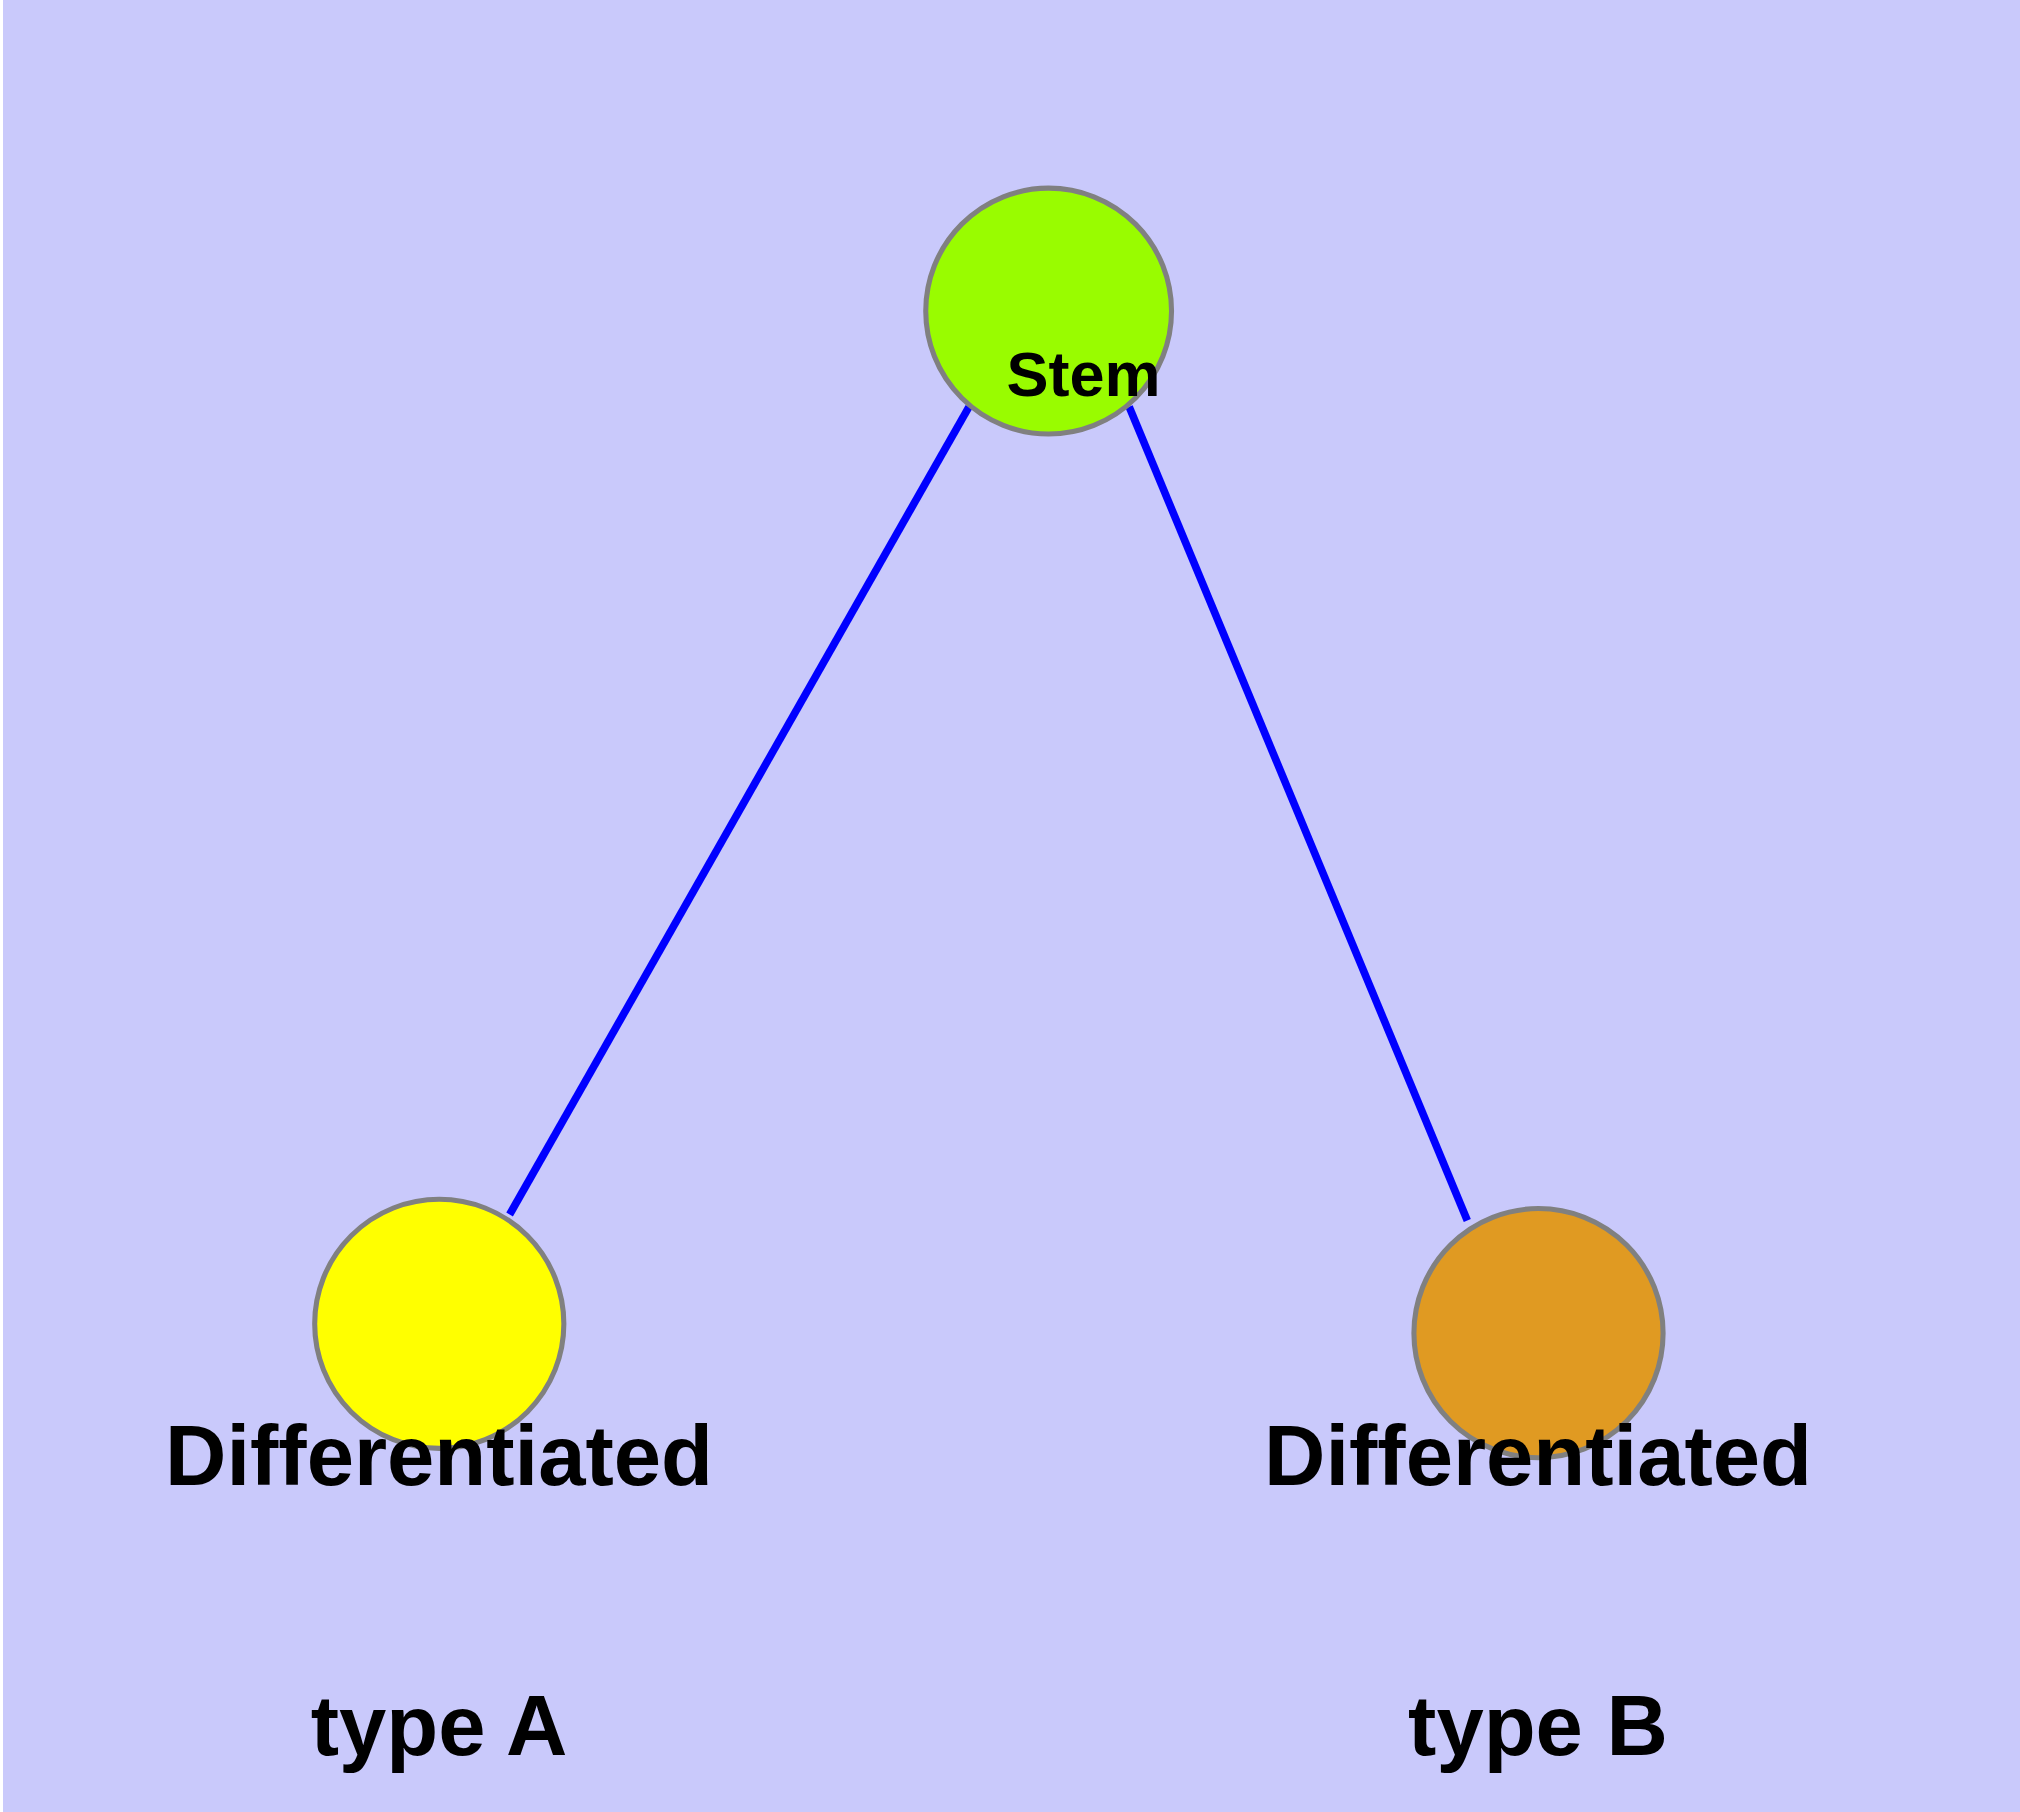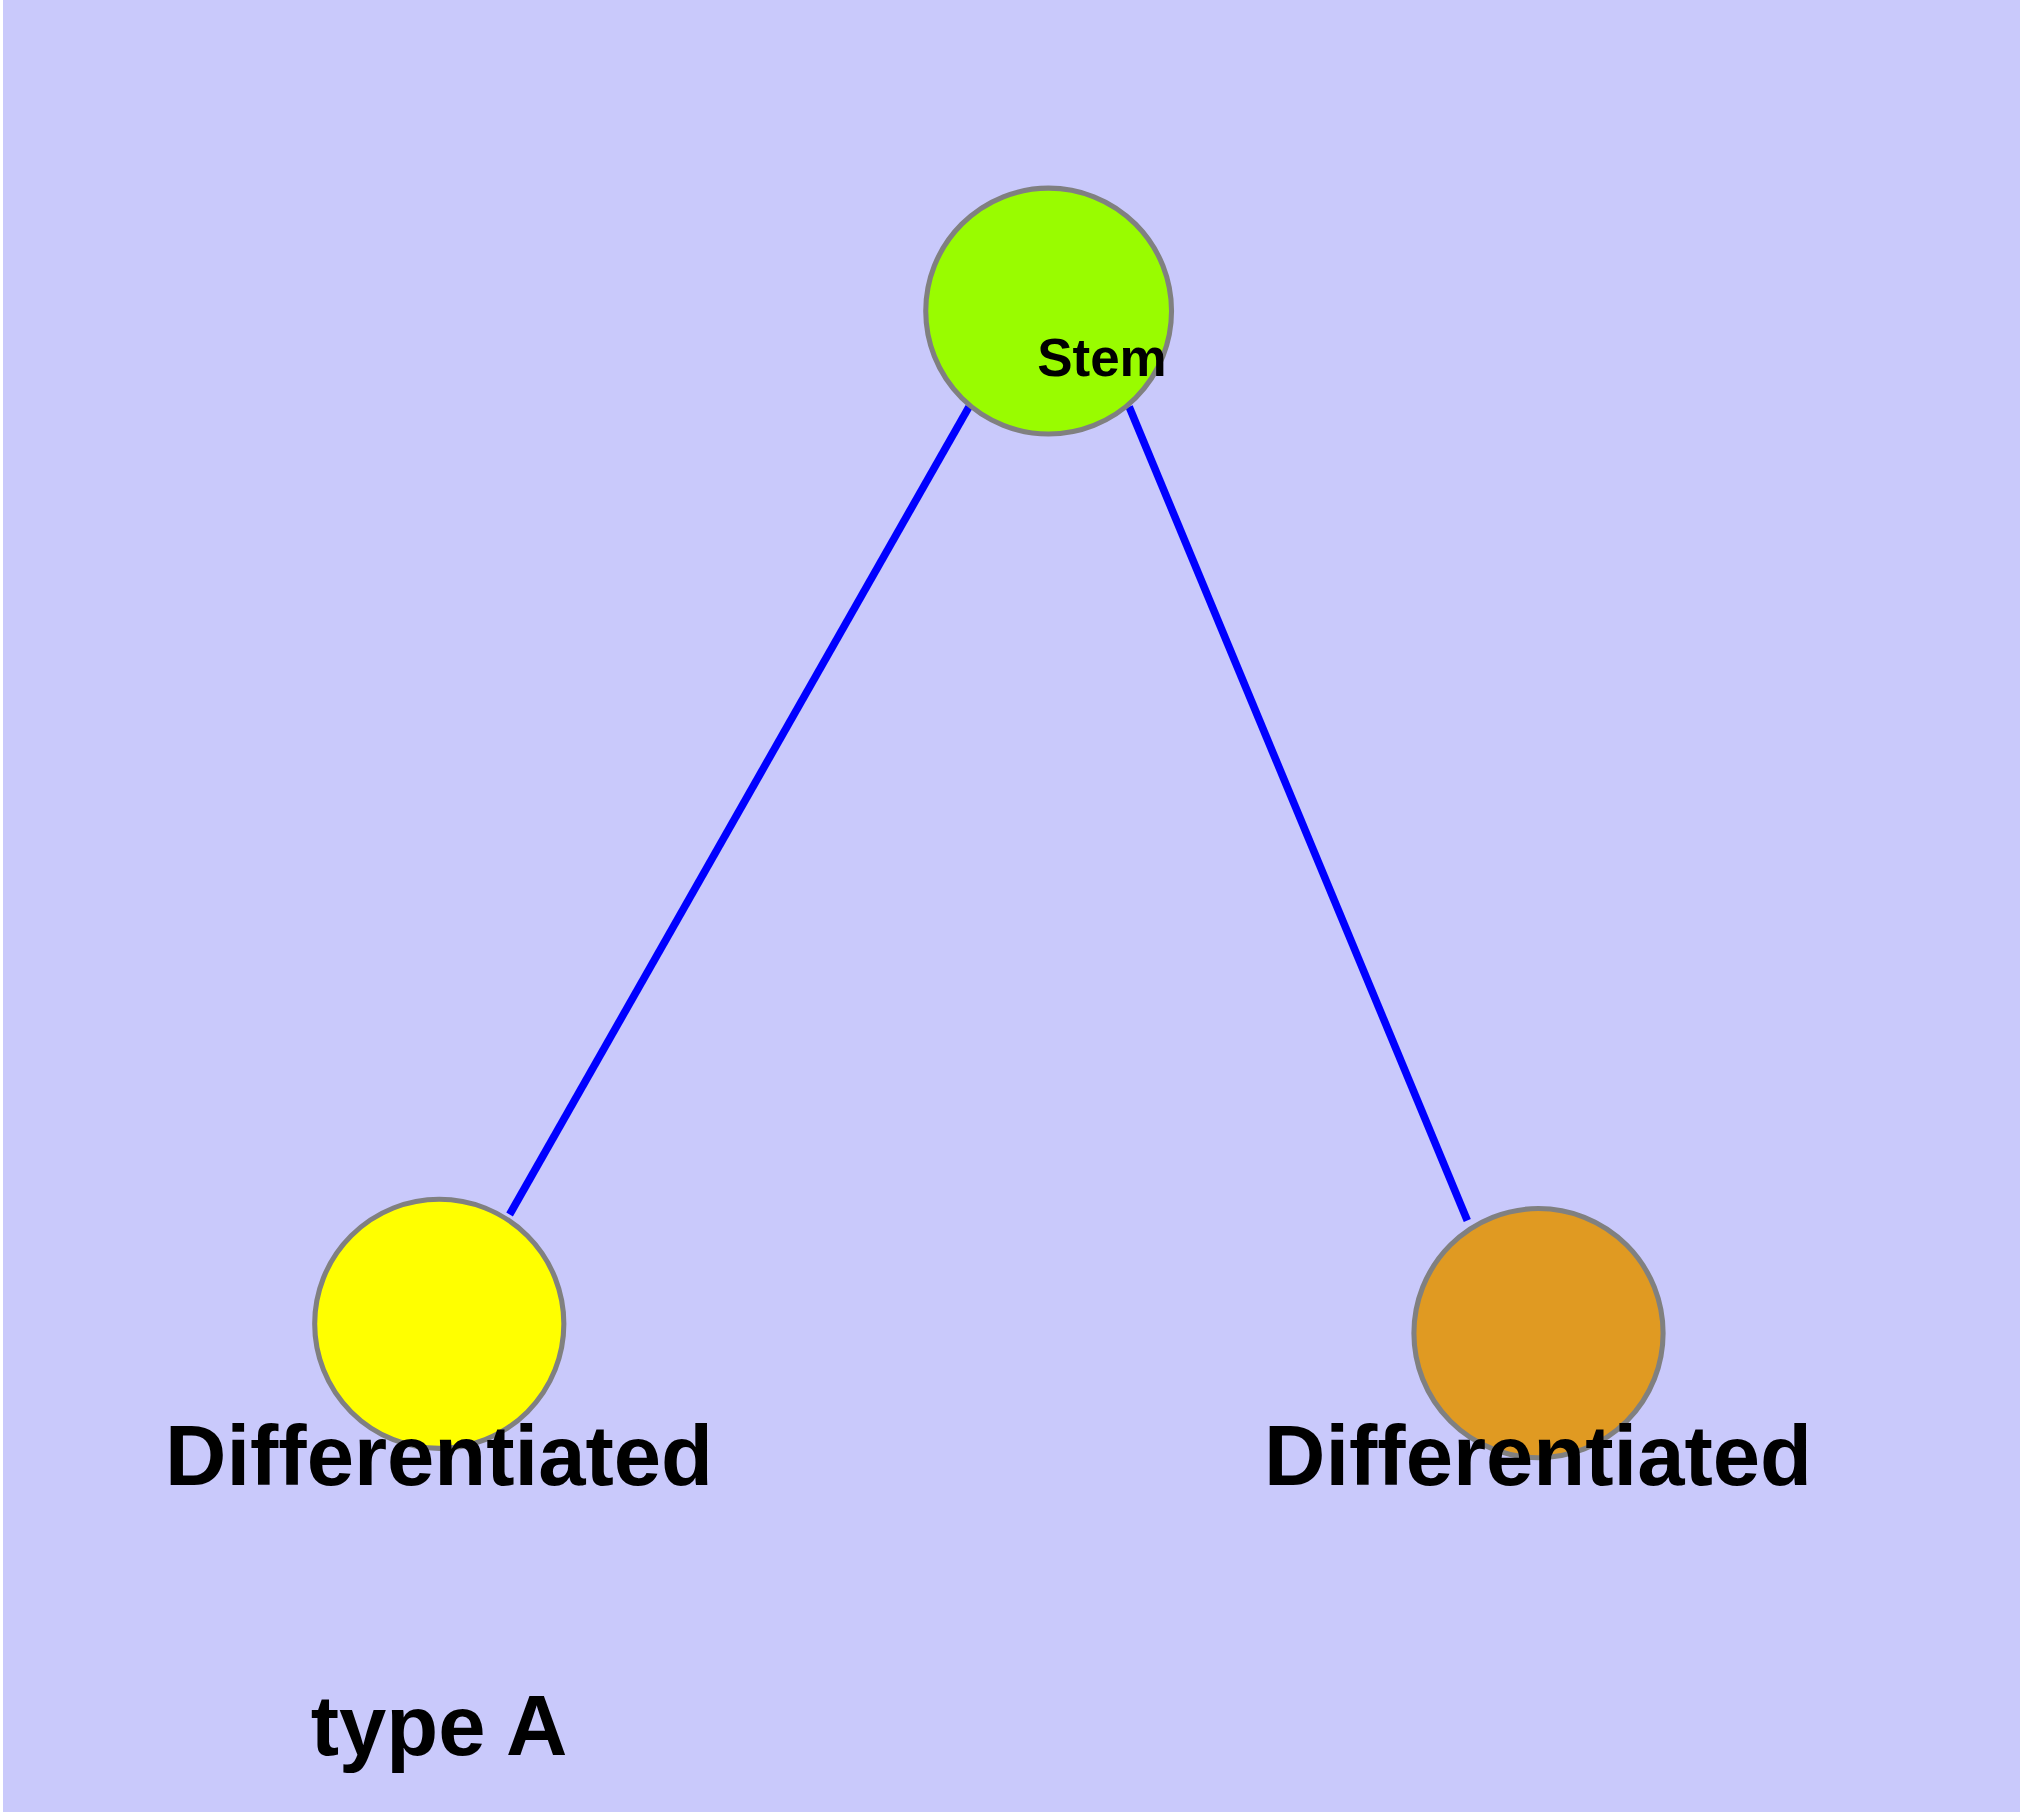--- a/index.html
+++ b/index.html
@@ -34,23 +34,23 @@
     position: absolute;
     text-align: center;
     font-weight: bold;
     color: #000000;
     line-height: 1.06;
     white-space: pre;
     pointer-events: none;
     -webkit-font-smoothing: antialiased;
   }
   #label-stem {
-    font-size: 53px;
+    font-size: 63px;
     width: 593px;
-    left: 776px;
+    left: 752px;
     top: 274px;
   }
   #label-type-a {
     font-size: 85px;
     width: 932px;
     left: -27px;
     top: 1231px;
   }
   #label-type-b {
     font-size: 85px;
@@ -82,16 +82,17 @@
     <span>Stem</span>
   </div>
 
   <div class="node-label" id="label-type-a">
     <div>Differentiated</div>
     <div>type A</div>
   </div>
 
   <div class="node-label" id="label-type-b">
     <div>Differentiated</div>
+    <div>type B</div>
   </div>
 
 </div>
 
 
 </body></html>

